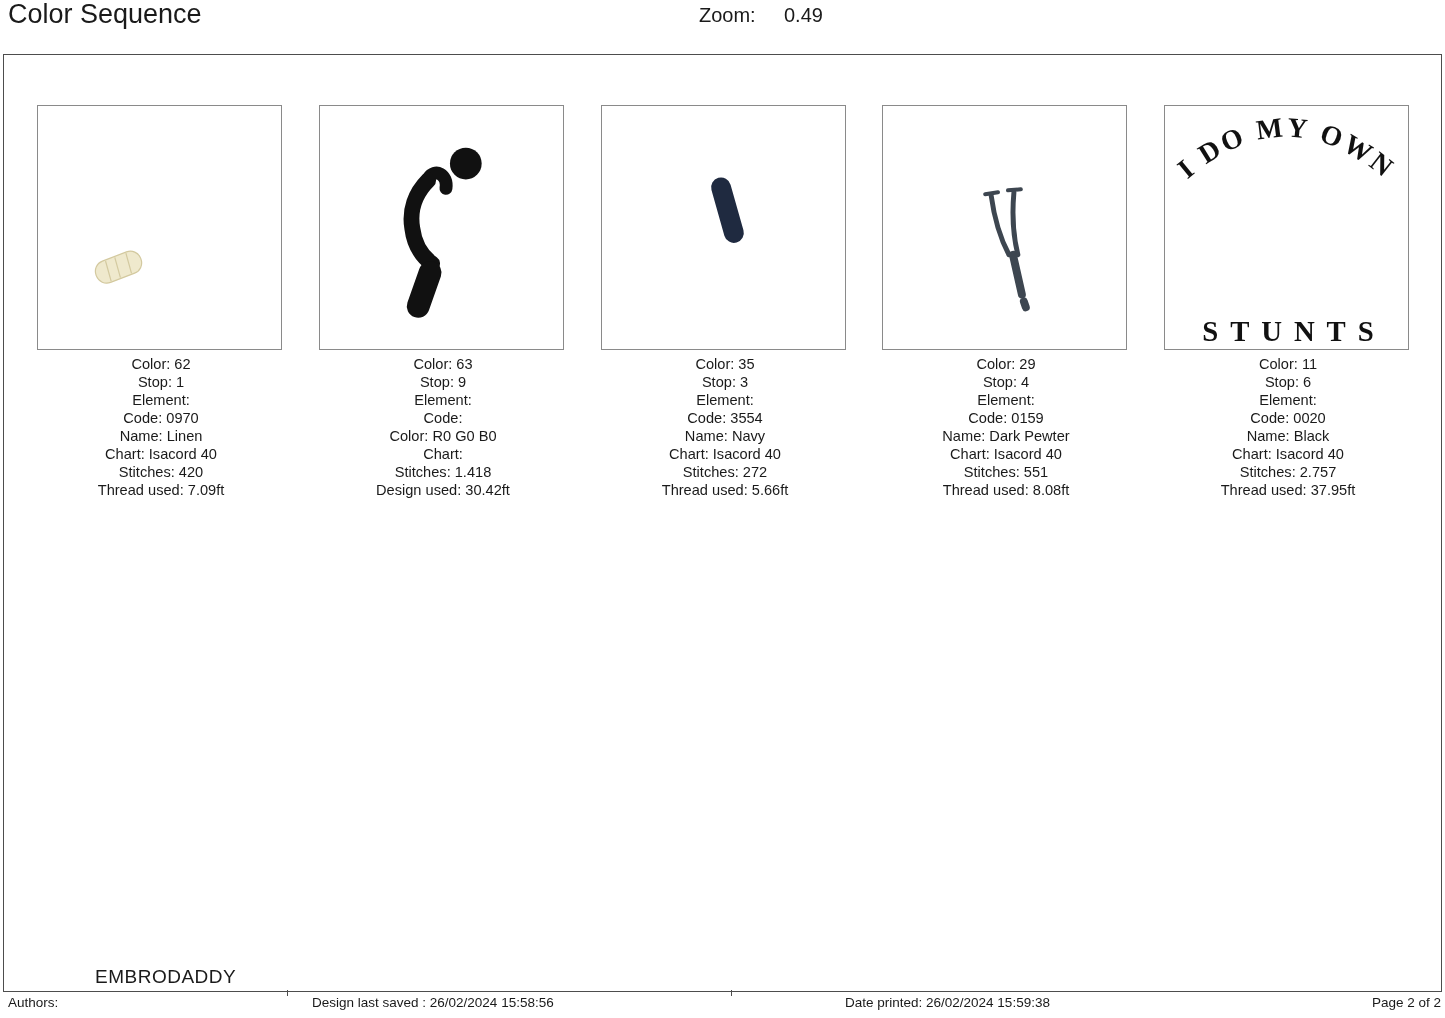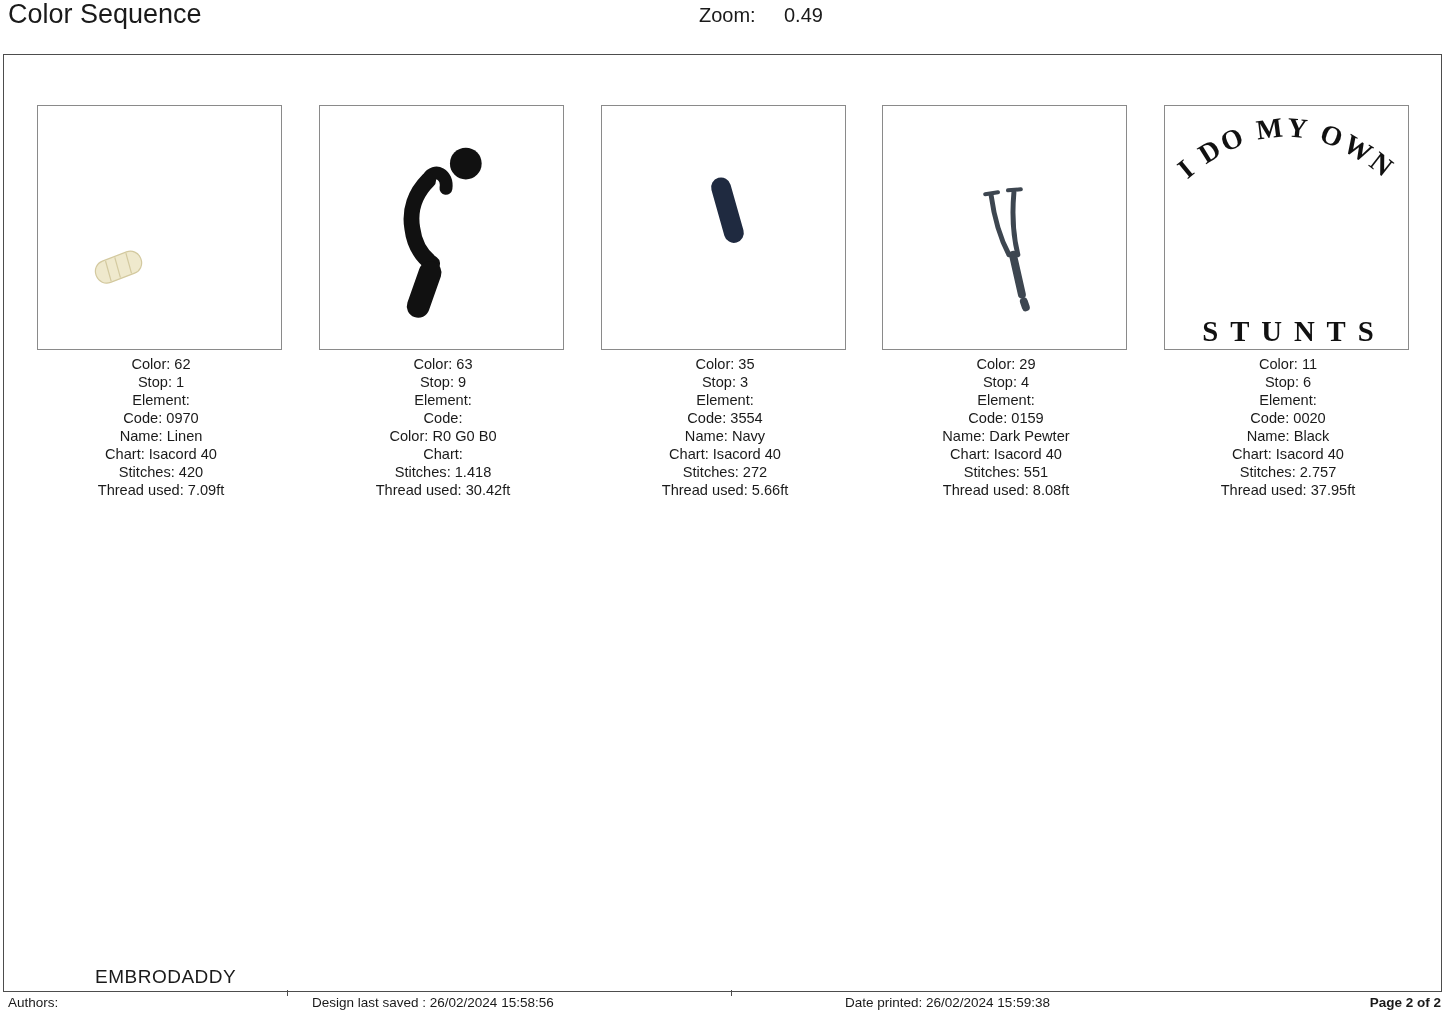--- a/index.html
+++ b/index.html
@@ -20,21 +20,21 @@
     width:243px;height:243px;border:1px solid #8a8a8a;background:#ffffff;
   }
   .preview svg{display:block;width:243px;height:243px;}
   .details{margin-top:5px;padding-left:3px;font-size:14.6px;line-height:18px;text-align:center;}
   .details div{white-space:pre;}
   .ftick{position:absolute;width:1px;height:6px;background:#4d4d4d;top:990px;}
   .ft-authors{position:absolute;left:8px;top:995px;font-size:13.5px;text-align:center;}
   .ft-embro{position:absolute;left:95px;top:966px;font-size:19px;letter-spacing:0.5px;}
   .ft-saved{position:absolute;left:312px;top:995px;font-size:13.5px;}
   .ft-printed{position:absolute;left:845px;top:995px;font-size:13.5px;text-align:right;}
-  .ft-page{position:absolute;right:4px;top:995px;font-size:13.5px;font-weight:bold;}
+  .ft-page{position:absolute;right:4px;top:995px;font-size:13.5px;}
   .stunts-text{font-family:"Liberation Serif", serif;font-weight:bold;}
 </style>
 </head>
 <body>
 
 <div>
 
   <div class="hdr-title">Color Sequence</div>
   <div class="hdr-zoom-label">Zoom:</div>
   <div class="hdr-zoom-value">0.49</div>
@@ -78,21 +78,21 @@
         </svg>
       </div>
       <div class="details">
         <div>Color: 63</div>
         <div>Stop: 9</div>
         <div>Element:</div>
         <div>Code:</div>
         <div>Color: R0 G0 B0</div>
         <div>Chart:</div>
         <div>Stitches: 1.418</div>
-        <div>Thread used: 30.42ft</div>
+        <div>Design used: 30.42ft</div>
       </div>
     </div>
 
     <div class="panel p2">
       <div class="preview">
         <svg viewBox="0 0 245 245">
           <g fill="none" stroke-linecap="round" stroke="#1f2a40">
             <path d="M 120 82 L 133 128" stroke-width="20"></path>
           </g>
         </svg>

